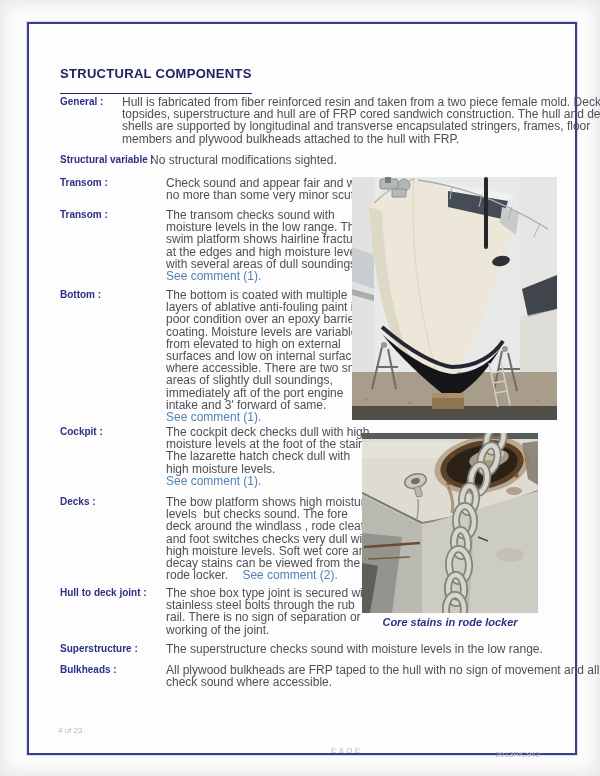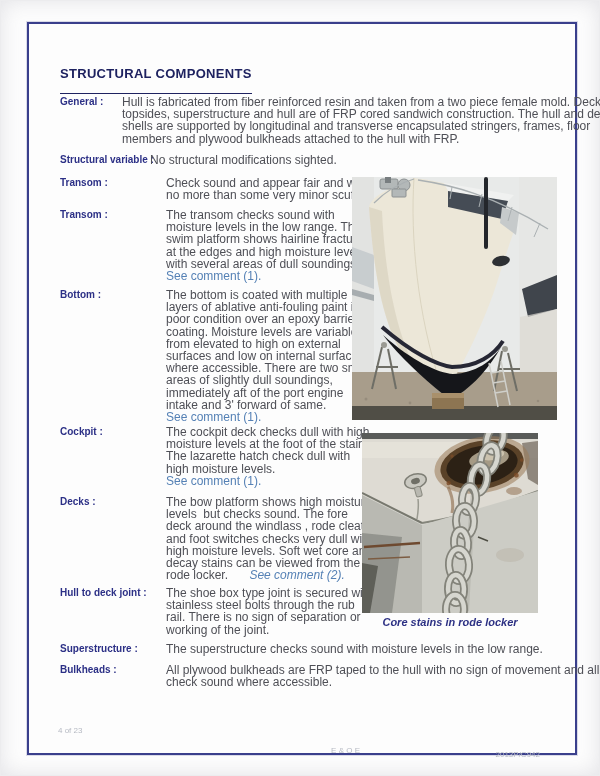--- a/index.html
+++ b/index.html
@@ -31,21 +31,21 @@
     font-size:10px;font-weight:bold;color:#2c3086;white-space:pre;
   }
   .body{
     position:absolute;top:0;
     font-size:12px;line-height:12.2px;color:#4e4f56;
   }
   .x-gen{left:122px;} .x-str{left:150px;} .x-nar{left:166px;}
   .t{white-space:pre;}
   .see{color:#5581b5;}
   .see.blk{display:block;}
-  .see.inl{margin-left:18px;font-style:italic;}
+  .see.inl{margin-left:11px;}
   .photo{position:absolute;overflow:hidden;}
   .photo svg{display:block;}
   #photo-boat{left:352px;top:177px;width:205px;height:243px;}
   #photo-chain{left:362px;top:433px;width:176px;height:180px;}
   .caption{
     position:absolute;left:362px;top:616px;width:176px;
     text-align:center;font-size:11px;font-style:italic;font-weight:bold;
     color:#2d3184;
   }
   .footer{position:absolute;left:0;top:726px;width:600px;font-size:8px;color:#b6bac3;}

